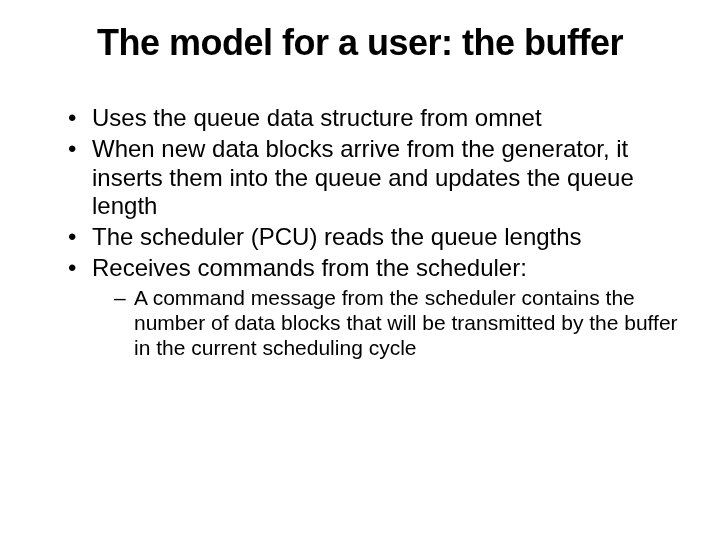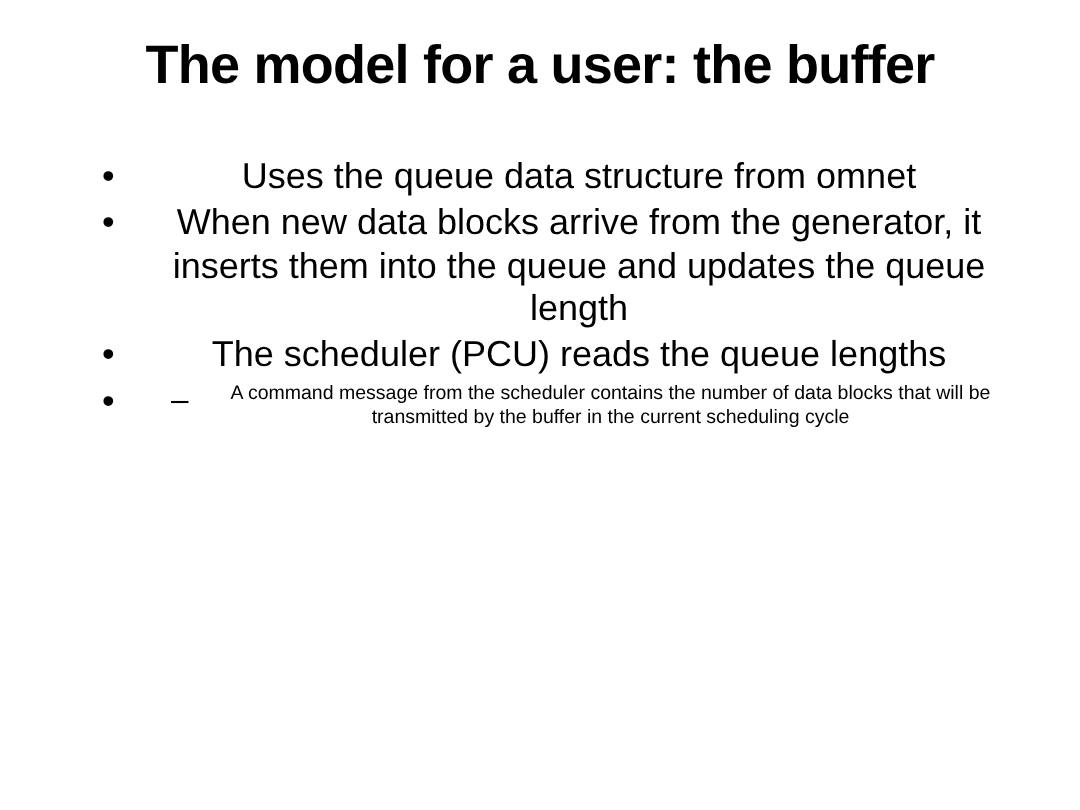--- a/index.html
+++ b/index.html
@@ -1,15 +1,15 @@
 <!DOCTYPE html>
 <html><head>
   <meta charset="utf-8">
   <style>
-    * { margin: 0; padding: 0; box-sizing: border-box; text-align: center; }
+    * { margin: 0; padding: 0; box-sizing: border-box; }
     body {
       width: 720px;
       height: 540px;
       background: #ffffff;
       font-family: Arial, Helvetica, sans-serif;
       color: #000000;
       padding: 22px 40px 20px 40px;
     }
     .title {
       font-size: 36px;
@@ -36,21 +36,21 @@
       top: 0;
       font-size: 24px;
     }
     ul.sub {
       list-style: none;
       padding-left: 22px;
       margin-top: 2px;
     }
     ul.sub > li {
       position: relative;
-      font-size: 13px;
+      font-size: 21px;
       line-height: 1.2;
       margin-bottom: 2px;
       padding-left: 20px;
     }
     ul.sub > li::before {
       content: "–";
       position: absolute;
       left: 0;
       top: 0;
       font-size: 21px;
@@ -59,17 +59,18 @@
 </head>
 <body>
 
 <h1 class="title">The model for a user: the buffer</h1>
 
 <ul class="top">
   <li>Uses the queue data structure from omnet</li>
   <li>When new data blocks arrive from the generator, it inserts them into the queue and updates the queue length</li>
   <li>The scheduler (PCU) reads the queue lengths</li>
   <li>
+    <span>Receives commands from the scheduler:</span>
     <ul class="sub">
       <li>A command message from the scheduler contains the number of data blocks that will be transmitted by the buffer in the current scheduling cycle</li>
     </ul>
   </li>
 </ul>
 
 </body></html>

